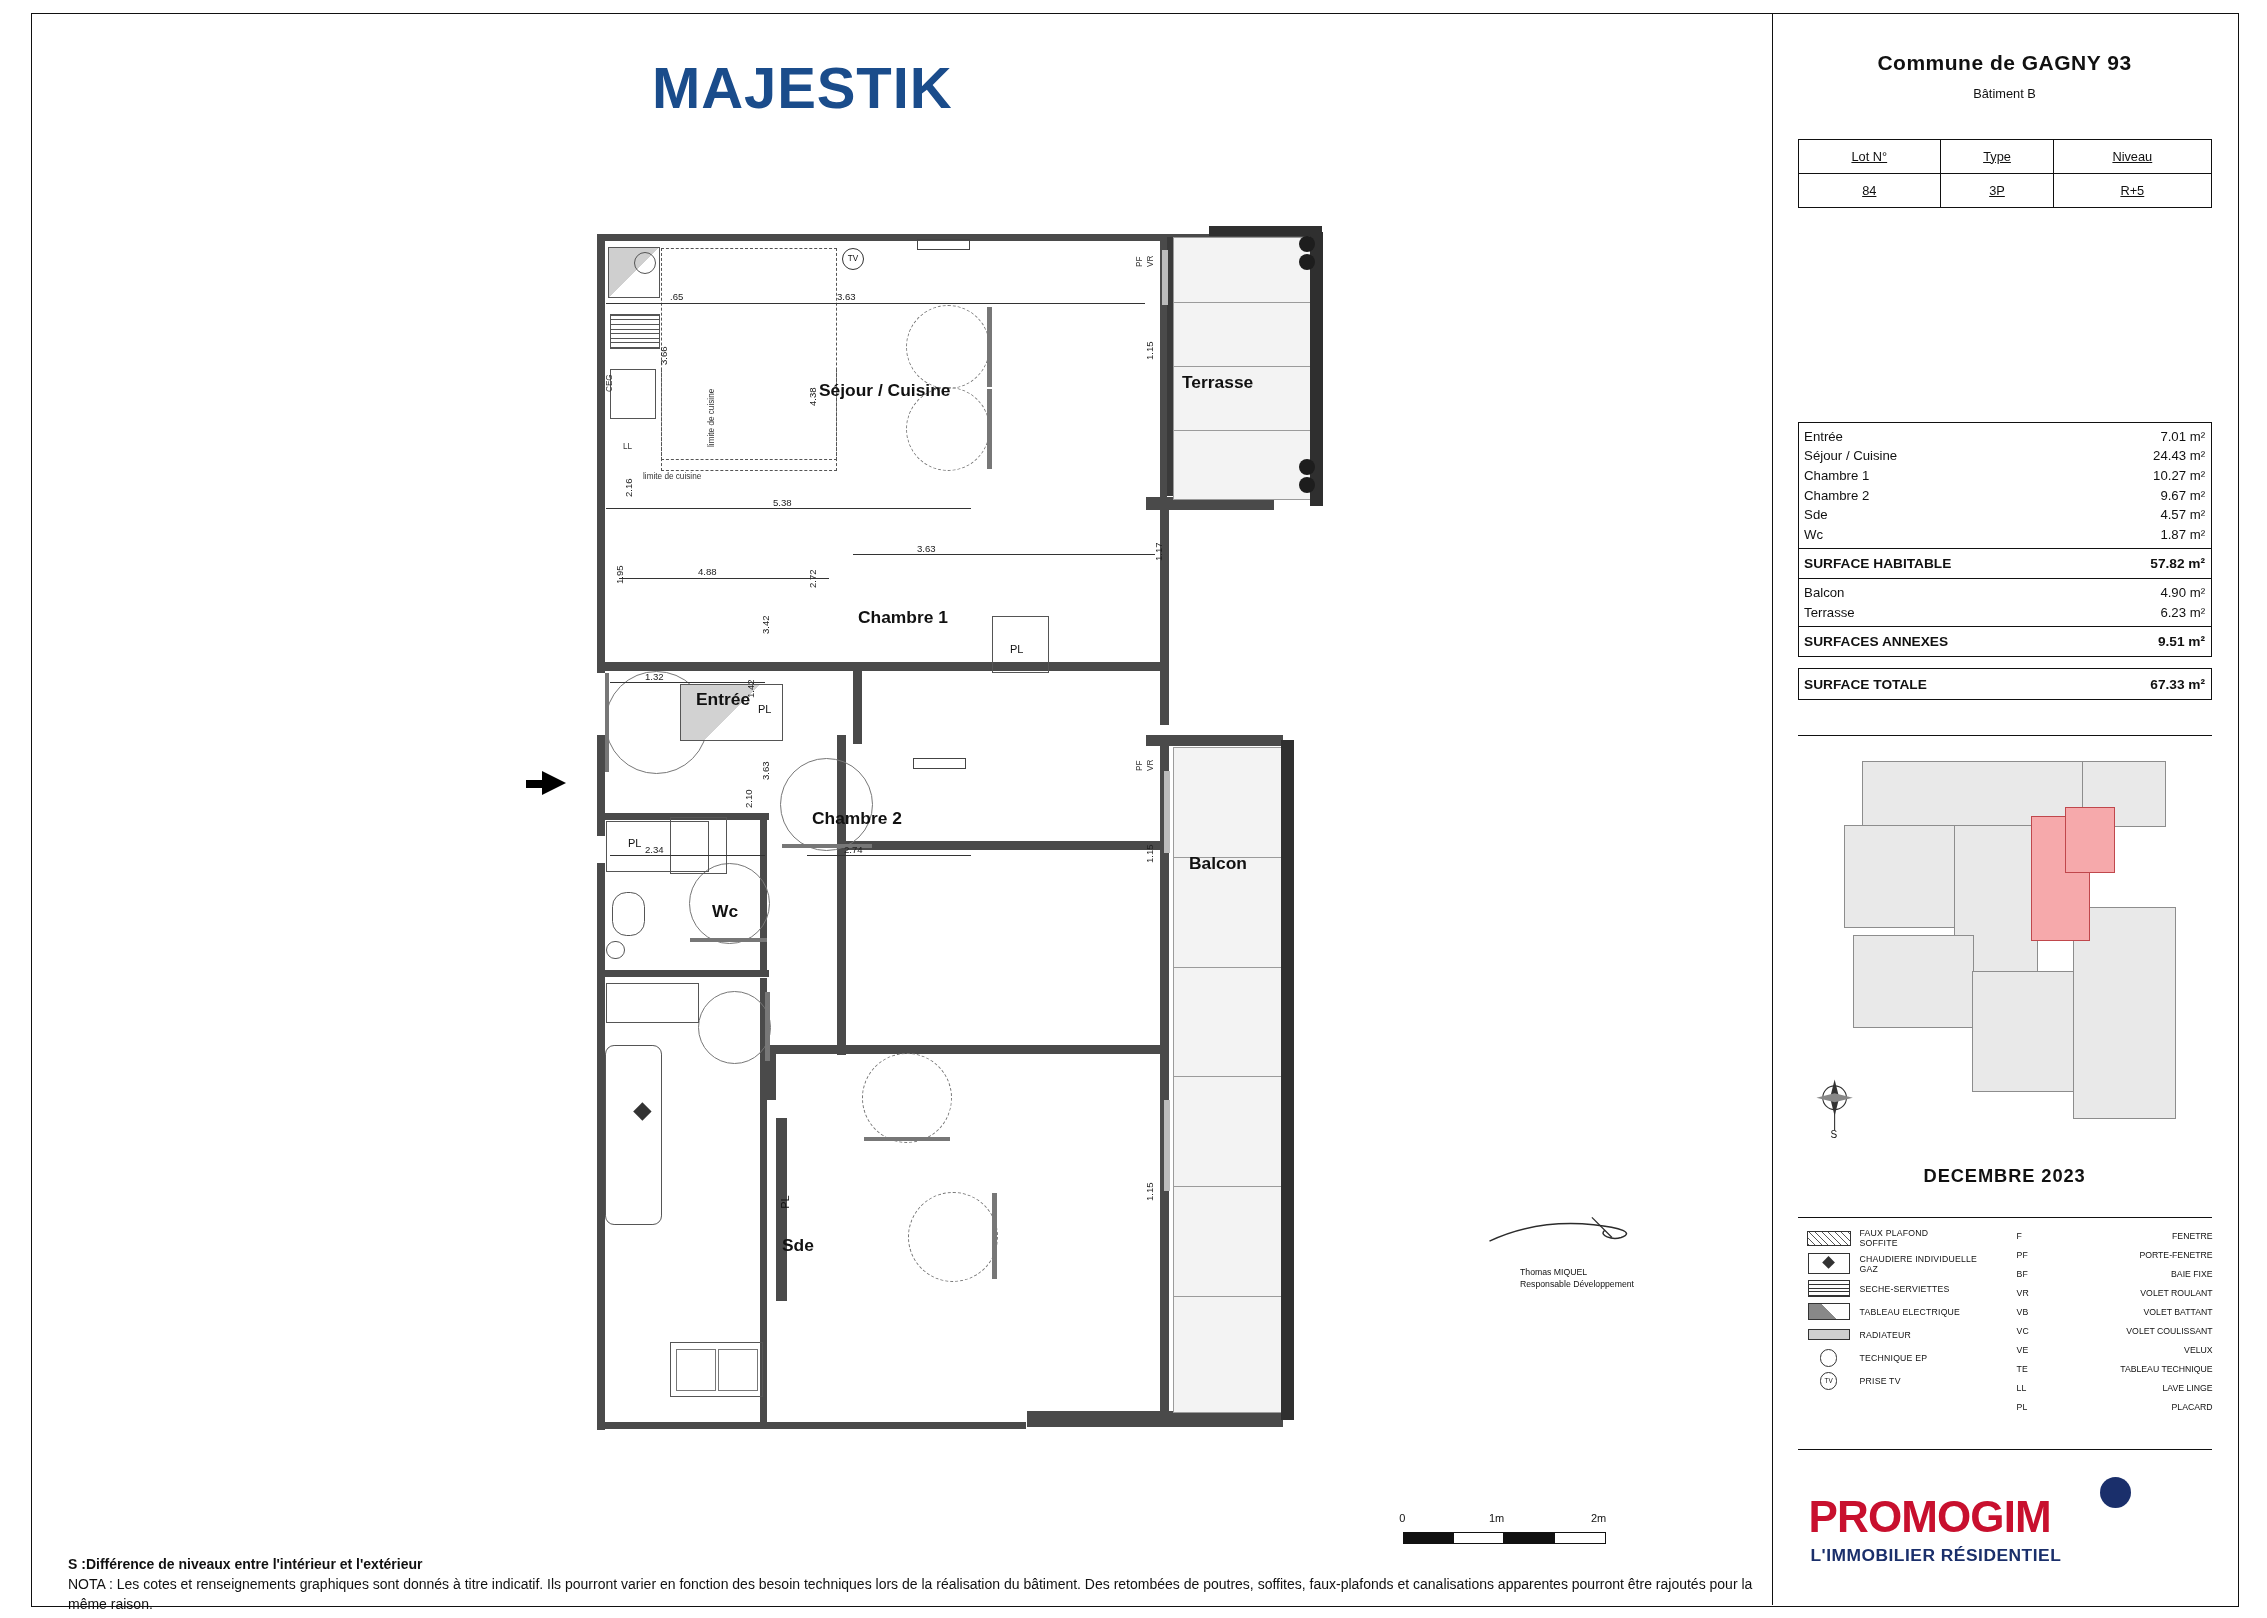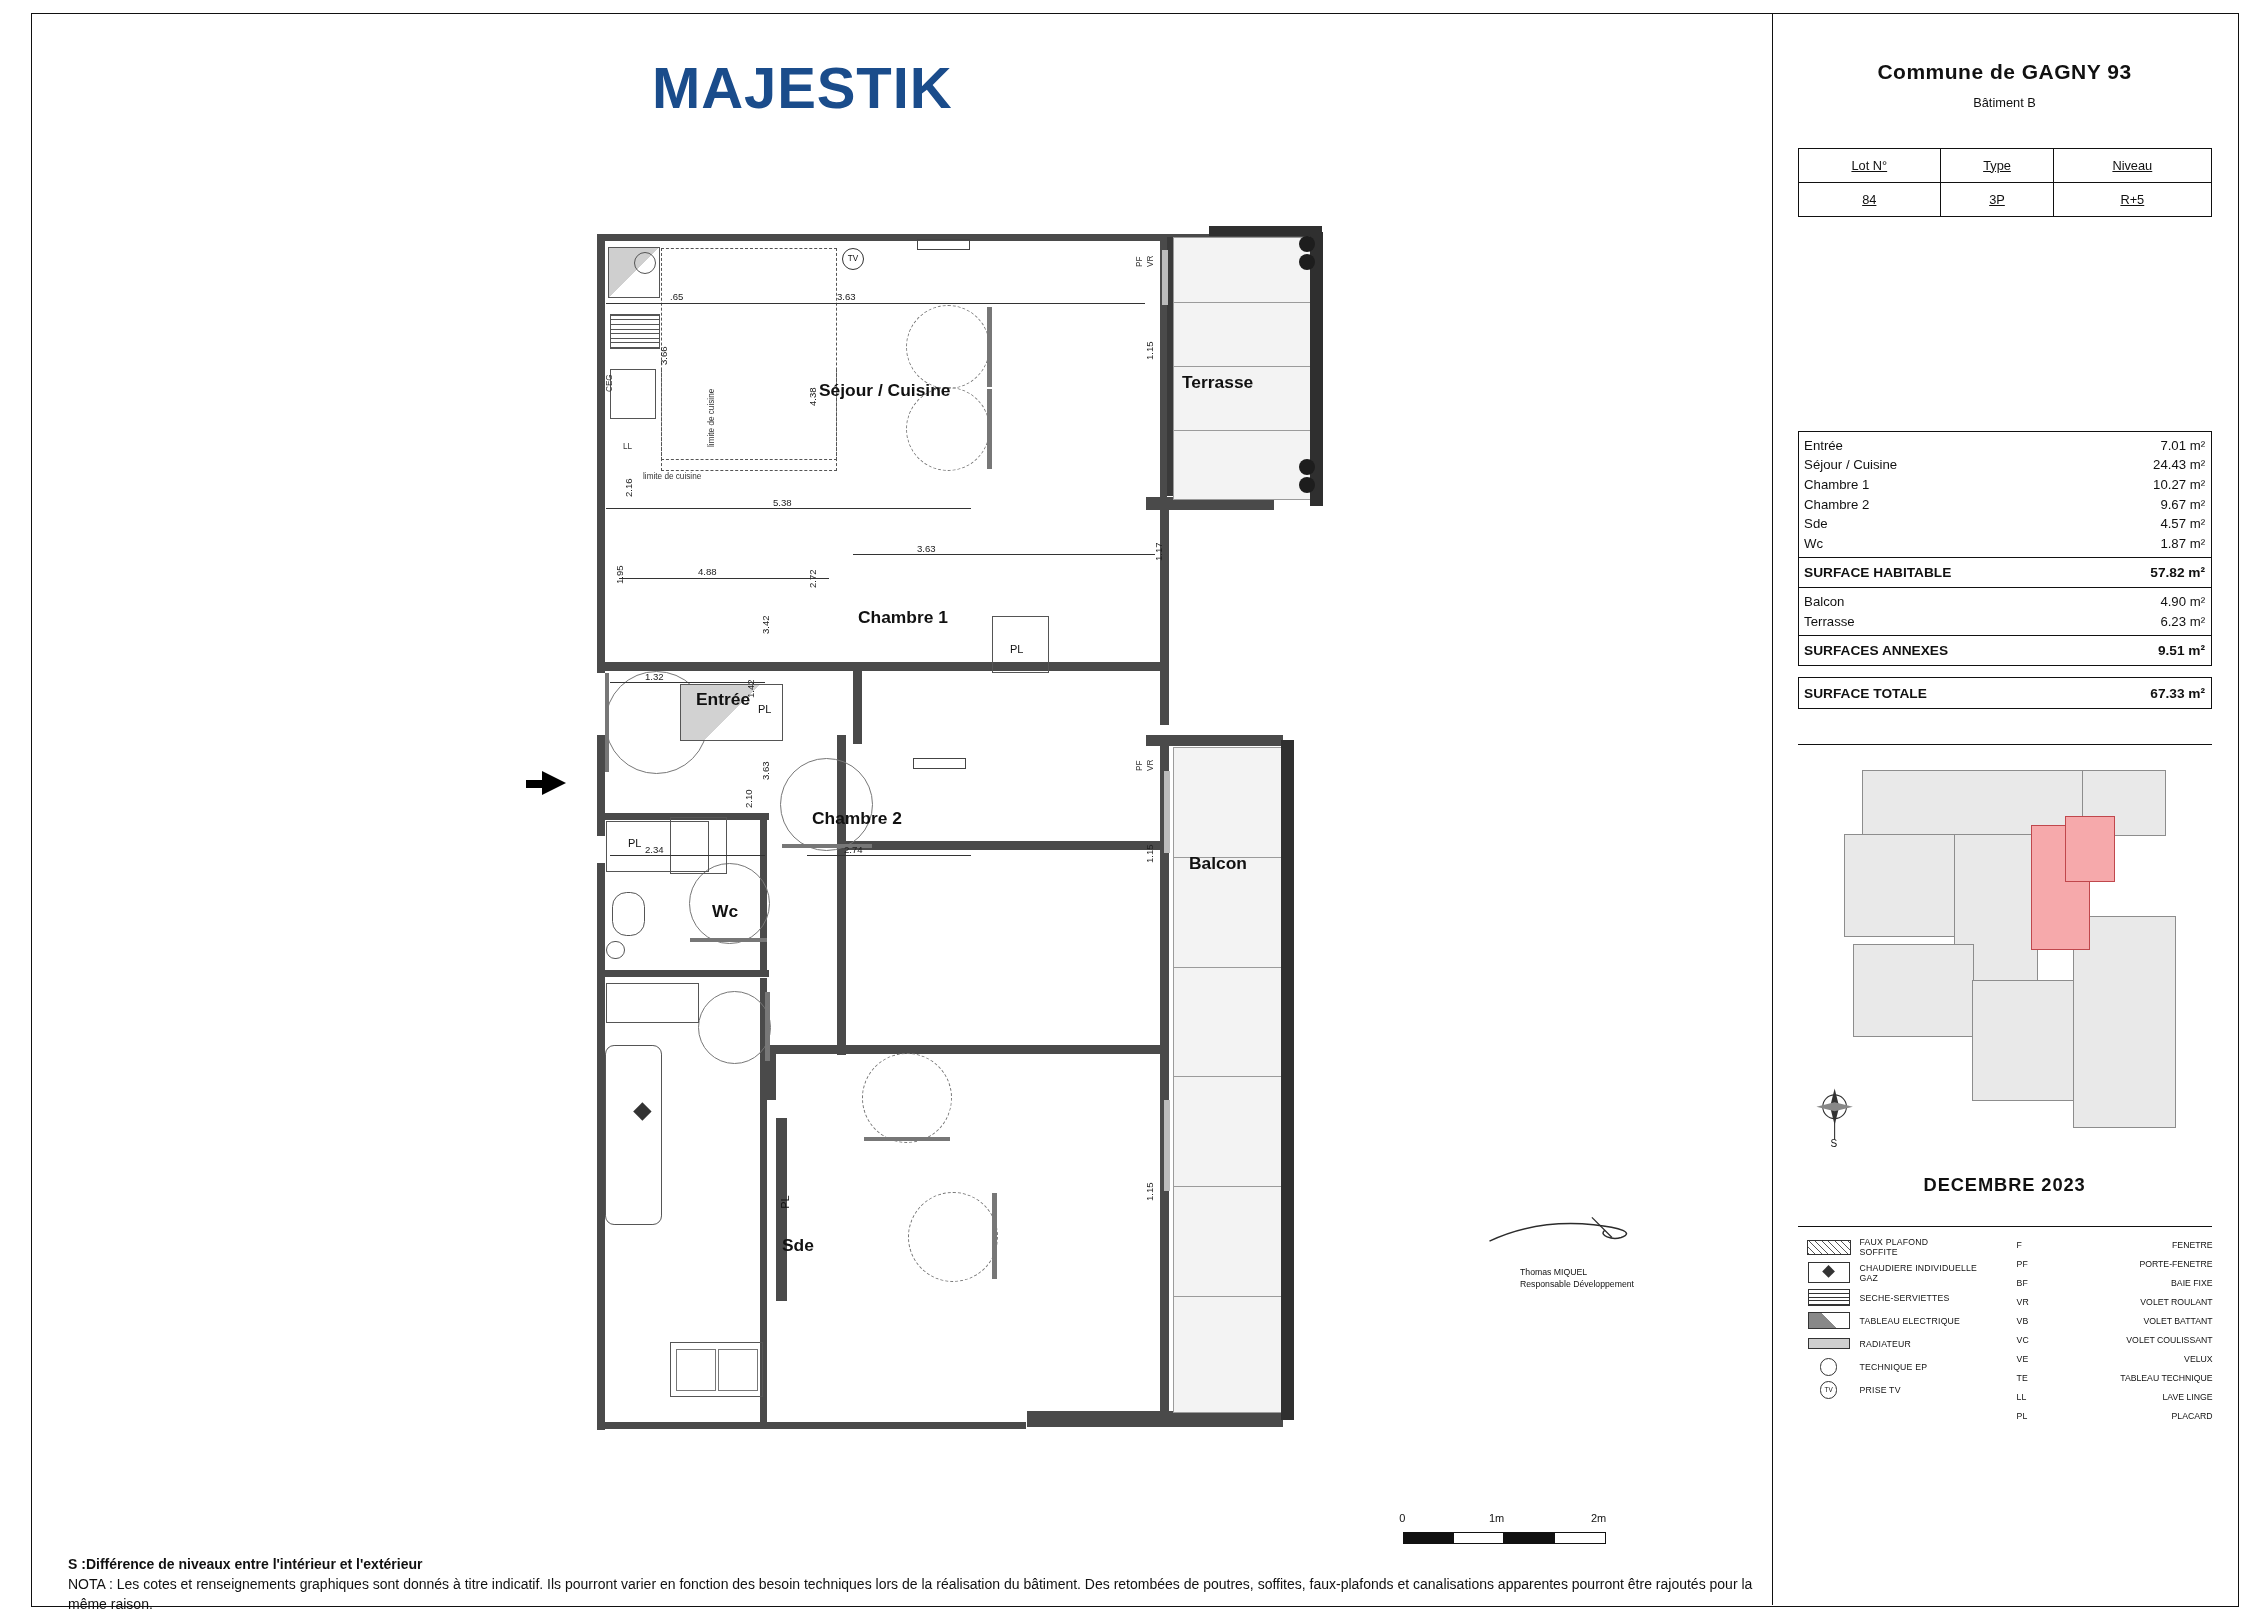--- a/index.html
+++ b/index.html
@@ -25,21 +25,21 @@
   .tiny{position:absolute;font-size:8.2px;color:#333;white-space:nowrap;}
   .tiny.vert{transform:rotate(-90deg);transform-origin:left top;}
 
   .dimline{position:absolute;background:#333;height:0.9px;}
 
   .tile{position:absolute;border:0.9px solid #9b9b9b;background:#f3f3f3;}
   .door-arc{position:absolute;border:0.9px solid #777;border-radius:50%;}
   .door-leaf{position:absolute;background:#777;}
 
   
-  .right{position:absolute;left:1772px;top:12.8px;width:465px;height:1592px;margin-top:9px;}
+  .right{position:absolute;left:1772px;top:12.8px;width:465px;height:1592px;}
   .rbox{position:absolute;left:0;box-sizing:border-box;border:1.1px solid #111;width:465px;}
   .commune{top:0;height:110px;border:none;}
   .commune .c1{text-align:center;font-size:21px;font-weight:bold;margin-top:38px;letter-spacing:0.5px;}
   .commune .c2{text-align:center;font-size:12.8px;margin-top:11px;}
   .lottable{position:absolute;left:25.6px;top:126px;width:414px;border-collapse:collapse;}
   .lottable td{border:1.1px solid #111;text-align:center;font-size:12.8px;height:31px;text-decoration:underline;}
   .lottable td.h{font-weight:normal;}
 
   .areas{position:absolute;left:25.6px;top:409px;width:414px;}
   .arow{display:flex;justify-content:space-between;font-size:13.2px;padding:2.3px 5.5px;border-bottom:none;}
@@ -471,15 +471,20 @@
           <span class="code">LL</span>
           <span class="lbl">LAVE LINGE</span>
         </div>
         <div class="leg-row" style="height:19px;">
           <span class="code">PL</span>
           <span class="lbl">PLACARD</span>
         </div>
       </div>
     </div>
 
+    <div class="promo">
+      <div class="promo-dot"></div>
+      <div class="promo-text">PROMOGIM</div>
+      <div class="promo-sub">L'IMMOBILIER  RÉSIDENTIEL</div>
+    </div>
   </div>
 </div>
 
 
 </body></html>

